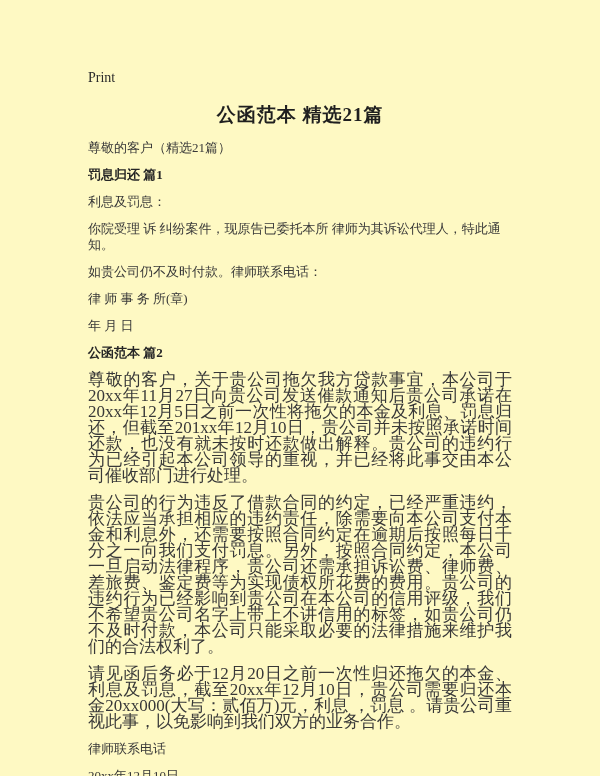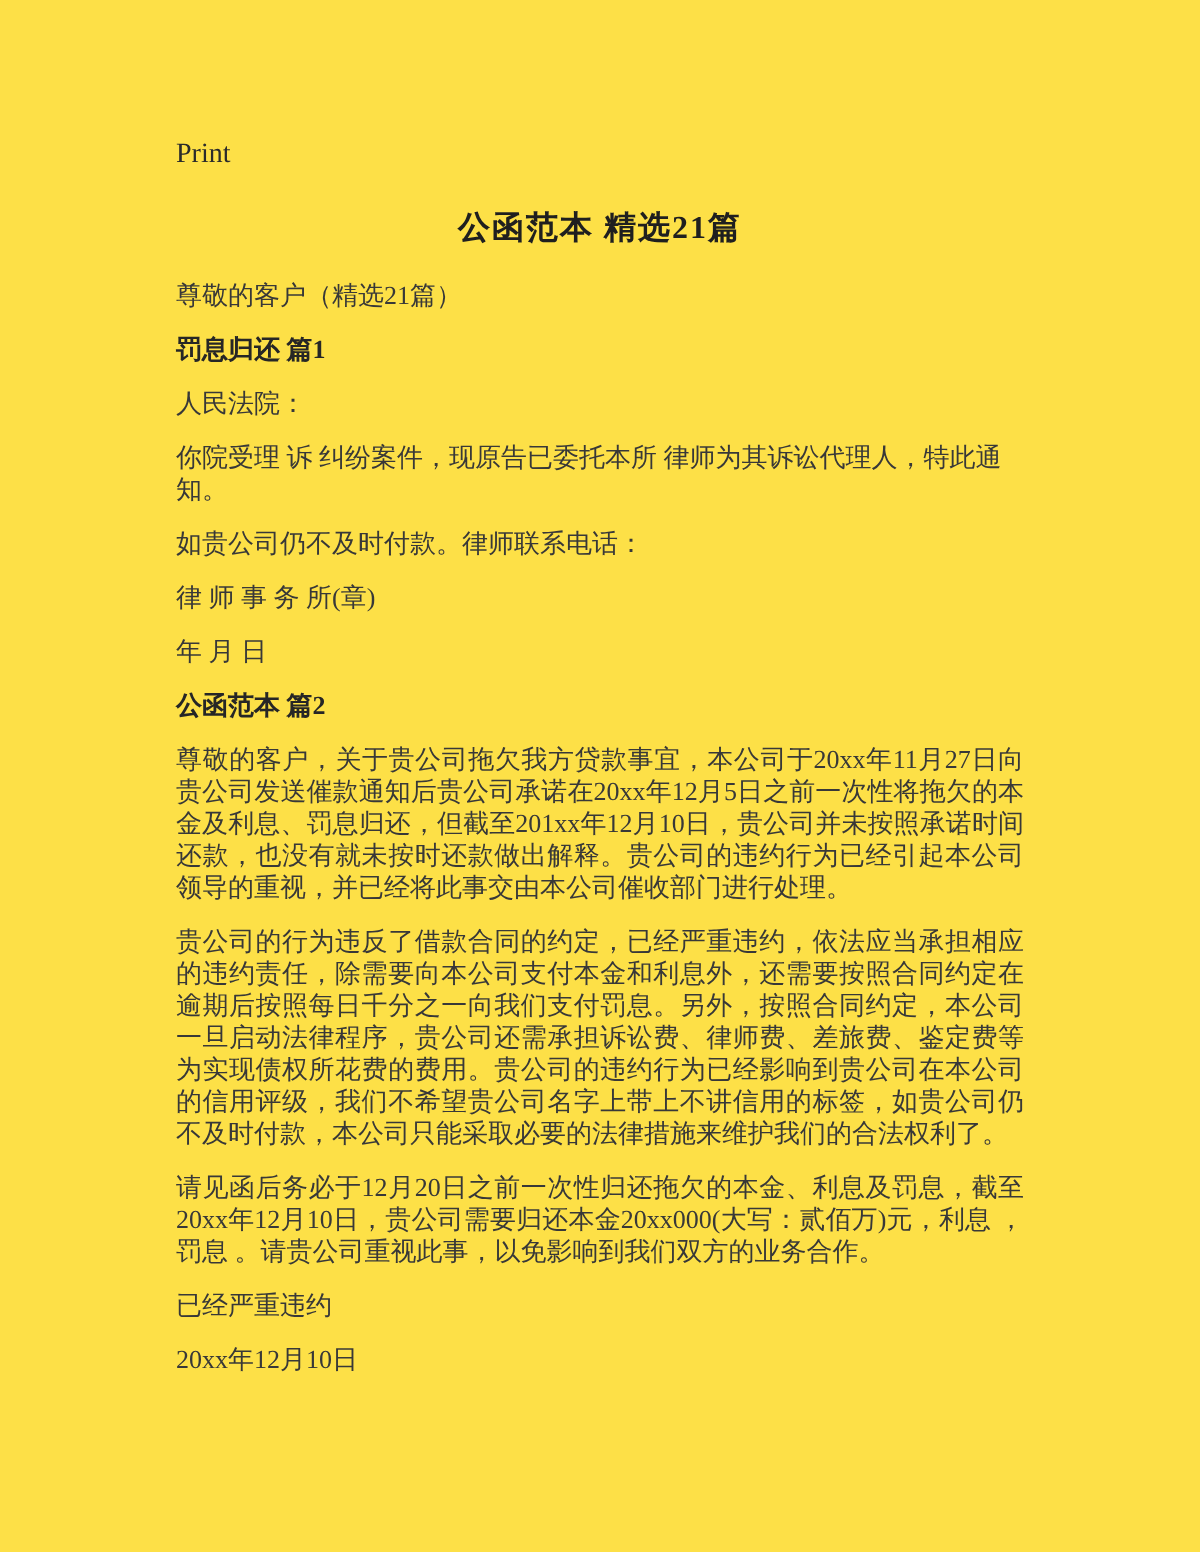--- a/index.html
+++ b/index.html
@@ -12,32 +12,32 @@
     height: 776px;
     overflow: hidden;
     font-family: "Liberation Serif", "DejaVu Serif", serif;
     color: #333333;
   }
   .page {
     box-sizing: border-box;
     width: 600px;
     height: 776px;
     padding: 68px 88px 0 88px;
-    background: #fde047;
+    background: #fef9c3;
   }
   .print-link {
     font-size: 14px;
     line-height: 16px;
     color: #2b2b2b;
     margin: 0 0 17px 0;
     cursor: pointer;
     display: inline-block;
   }
   .doc-title {
-    font-size: 16px;
+    font-size: 19px;
     font-weight: bold;
     line-height: 24px;
     text-align: center;
     color: #1f1f1f;
     letter-spacing: 1px;
     margin: 0 0 13px 0;
   }
   .section-heading {
     font-size: 13px;
     font-weight: bold;
@@ -45,49 +45,49 @@
     color: #262626;
     margin: 0 0 11px 0;
   }
   .line {
     font-size: 13px;
     line-height: 16px;
     margin: 0 0 11px 0;
     color: #383838;
   }
   .para {
-    font-size: 13px;
+    font-size: 17px;
     line-height: 16px;
     margin: 0 0 11px 0;
     color: #383838;
     text-align: justify;
   }
 </style>
 </head>
 <body>
 
 <div class="page">
 
   <span class="print-link">Print</span>
 
   <h1 class="doc-title">公函范本 精选21篇</h1>
 
   <p class="line">尊敬的客户（精选21篇）</p>
 
   <h2 class="section-heading">罚息归还 篇1</h2>
 
-  <p class="line">人民法院：</p>
+  <p class="line">利息及罚息：</p>
   <p class="line">你院受理 诉 纠纷案件，现原告已委托本所 律师为其诉讼代理人，特此通知。</p>
   <p class="line">如贵公司仍不及时付款。律师联系电话：</p>
   <p class="line">律 师 事 务 所(章)</p>
   <p class="line">年 月 日</p>
 
   <h2 class="section-heading">公函范本 篇2</h2>
 
 
   <p class="para">尊敬的客户，关于贵公司拖欠我方贷款事宜，本公司于20xx年11月27日向贵公司发送催款通知后贵公司承诺在20xx年12月5日之前一次性将拖欠的本金及利息、罚息归还，但截至201xx年12月10日，贵公司并未按照承诺时间还款，也没有就未按时还款做出解释。贵公司的违约行为已经引起本公司领导的重视，并已经将此事交由本公司催收部门进行处理。</p>
   <p class="para">贵公司的行为违反了借款合同的约定，已经严重违约，依法应当承担相应的违约责任，除需要向本公司支付本金和利息外，还需要按照合同约定在逾期后按照每日千分之一向我们支付罚息。另外，按照合同约定，本公司一旦启动法律程序，贵公司还需承担诉讼费、律师费、差旅费、鉴定费等为实现债权所花费的费用。贵公司的违约行为已经影响到贵公司在本公司的信用评级，我们不希望贵公司名字上带上不讲信用的标签，如贵公司仍不及时付款，本公司只能采取必要的法律措施来维护我们的合法权利了。</p>
   <p class="para">请见函后务必于12月20日之前一次性归还拖欠的本金、利息及罚息，截至20xx年12月10日，贵公司需要归还本金20xx000(大写：贰佰万)元，利息 ，罚息 。请贵公司重视此事，以免影响到我们双方的业务合作。</p>
 
-  <p class="line">已经严重违约</p>
+  <p class="line">律师联系电话</p>
   <p class="line">20xx年12月10日</p>
 
 </div>
 
 </body></html>

